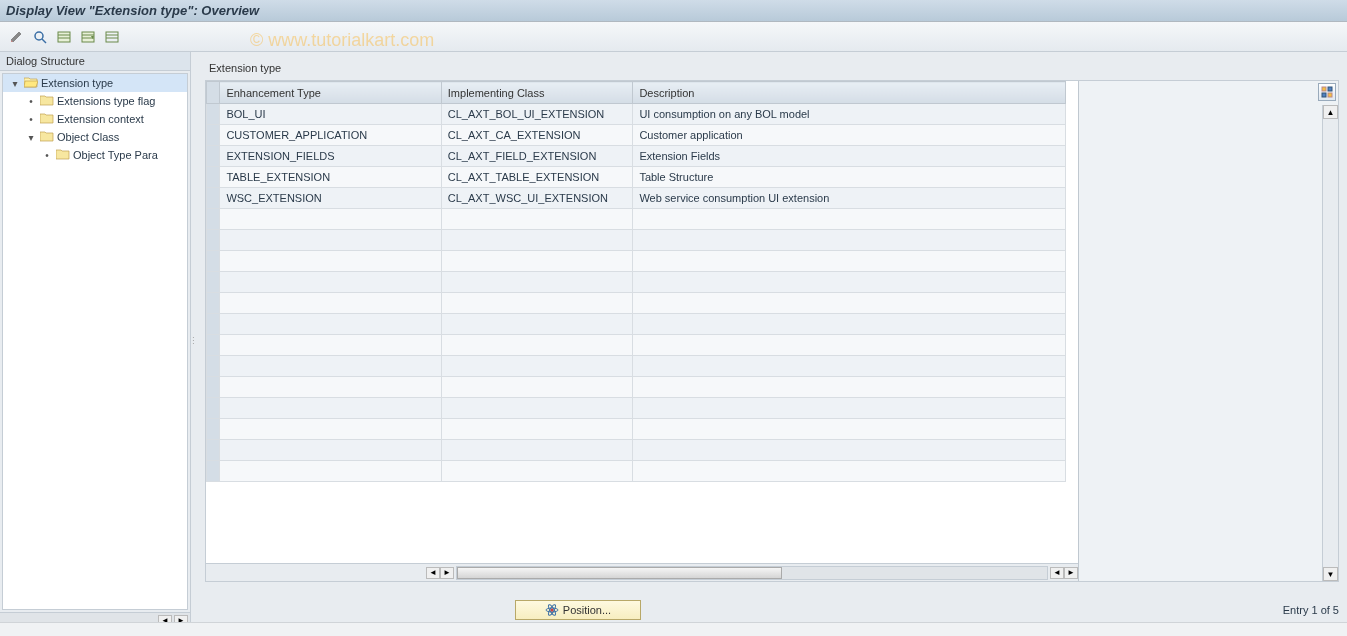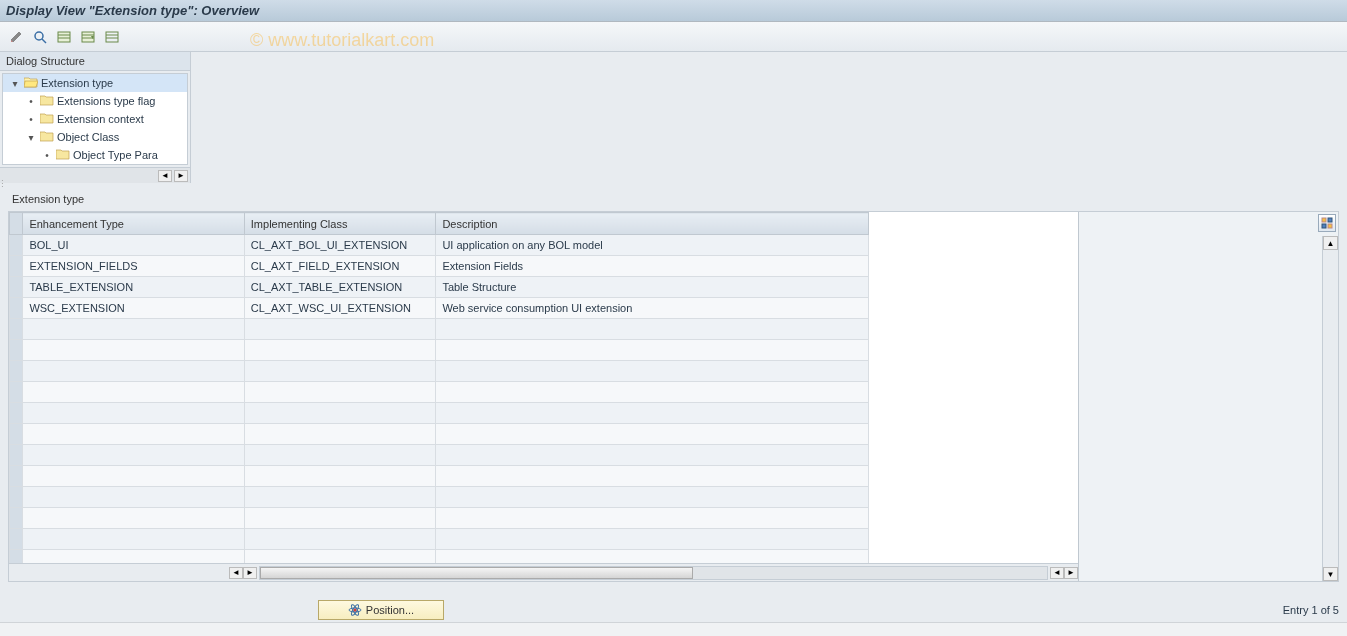--- a/index.html
+++ b/index.html
@@ -52,21 +52,20 @@
       color: rgba(255,165,0,0.35);
       font-size: 18px;
       font-weight: normal;
       pointer-events: none;
       z-index: 100;
     }
     .main-area {
       display: flex;
       height: calc(100% - 60px);
       position: relative;
-      flex-direction: column;
     }
     .sidebar {
       width: 191px;
       background: #e8ecf0;
       border-right: 1px solid #c5cdd5;
       display: flex;
       flex-direction: column;
       position: relative;
     }
     .sidebar-header {
@@ -396,21 +395,27 @@
               <th style="width:215px">Enhancement Type</th>
               <th style="width:186px">Implementing Class</th>
               <th style="width:420px">Description</th>
             </tr>
           </thead>
           <tbody id="grid-body">
               <tr>
                 <td class="col-sel"></td>
                 <td>BOL_UI</td>
                 <td>CL_AXT_BOL_UI_EXTENSION</td>
-                <td>UI application on any BOL model</td>
+                <td>UI consumption on any BOL model</td>
+              </tr>
+              <tr>
+                <td class="col-sel"></td>
+                <td>CUSTOMER_APPLICATION</td>
+                <td>CL_AXT_CA_EXTENSION</td>
+                <td>Customer application</td>
               </tr>
               <tr>
                 <td class="col-sel"></td>
                 <td>EXTENSION_FIELDS</td>
                 <td>CL_AXT_FIELD_EXTENSION</td>
                 <td>Extension Fields</td>
               </tr>
               <tr>
                 <td class="col-sel"></td>
                 <td>TABLE_EXTENSION</td>

